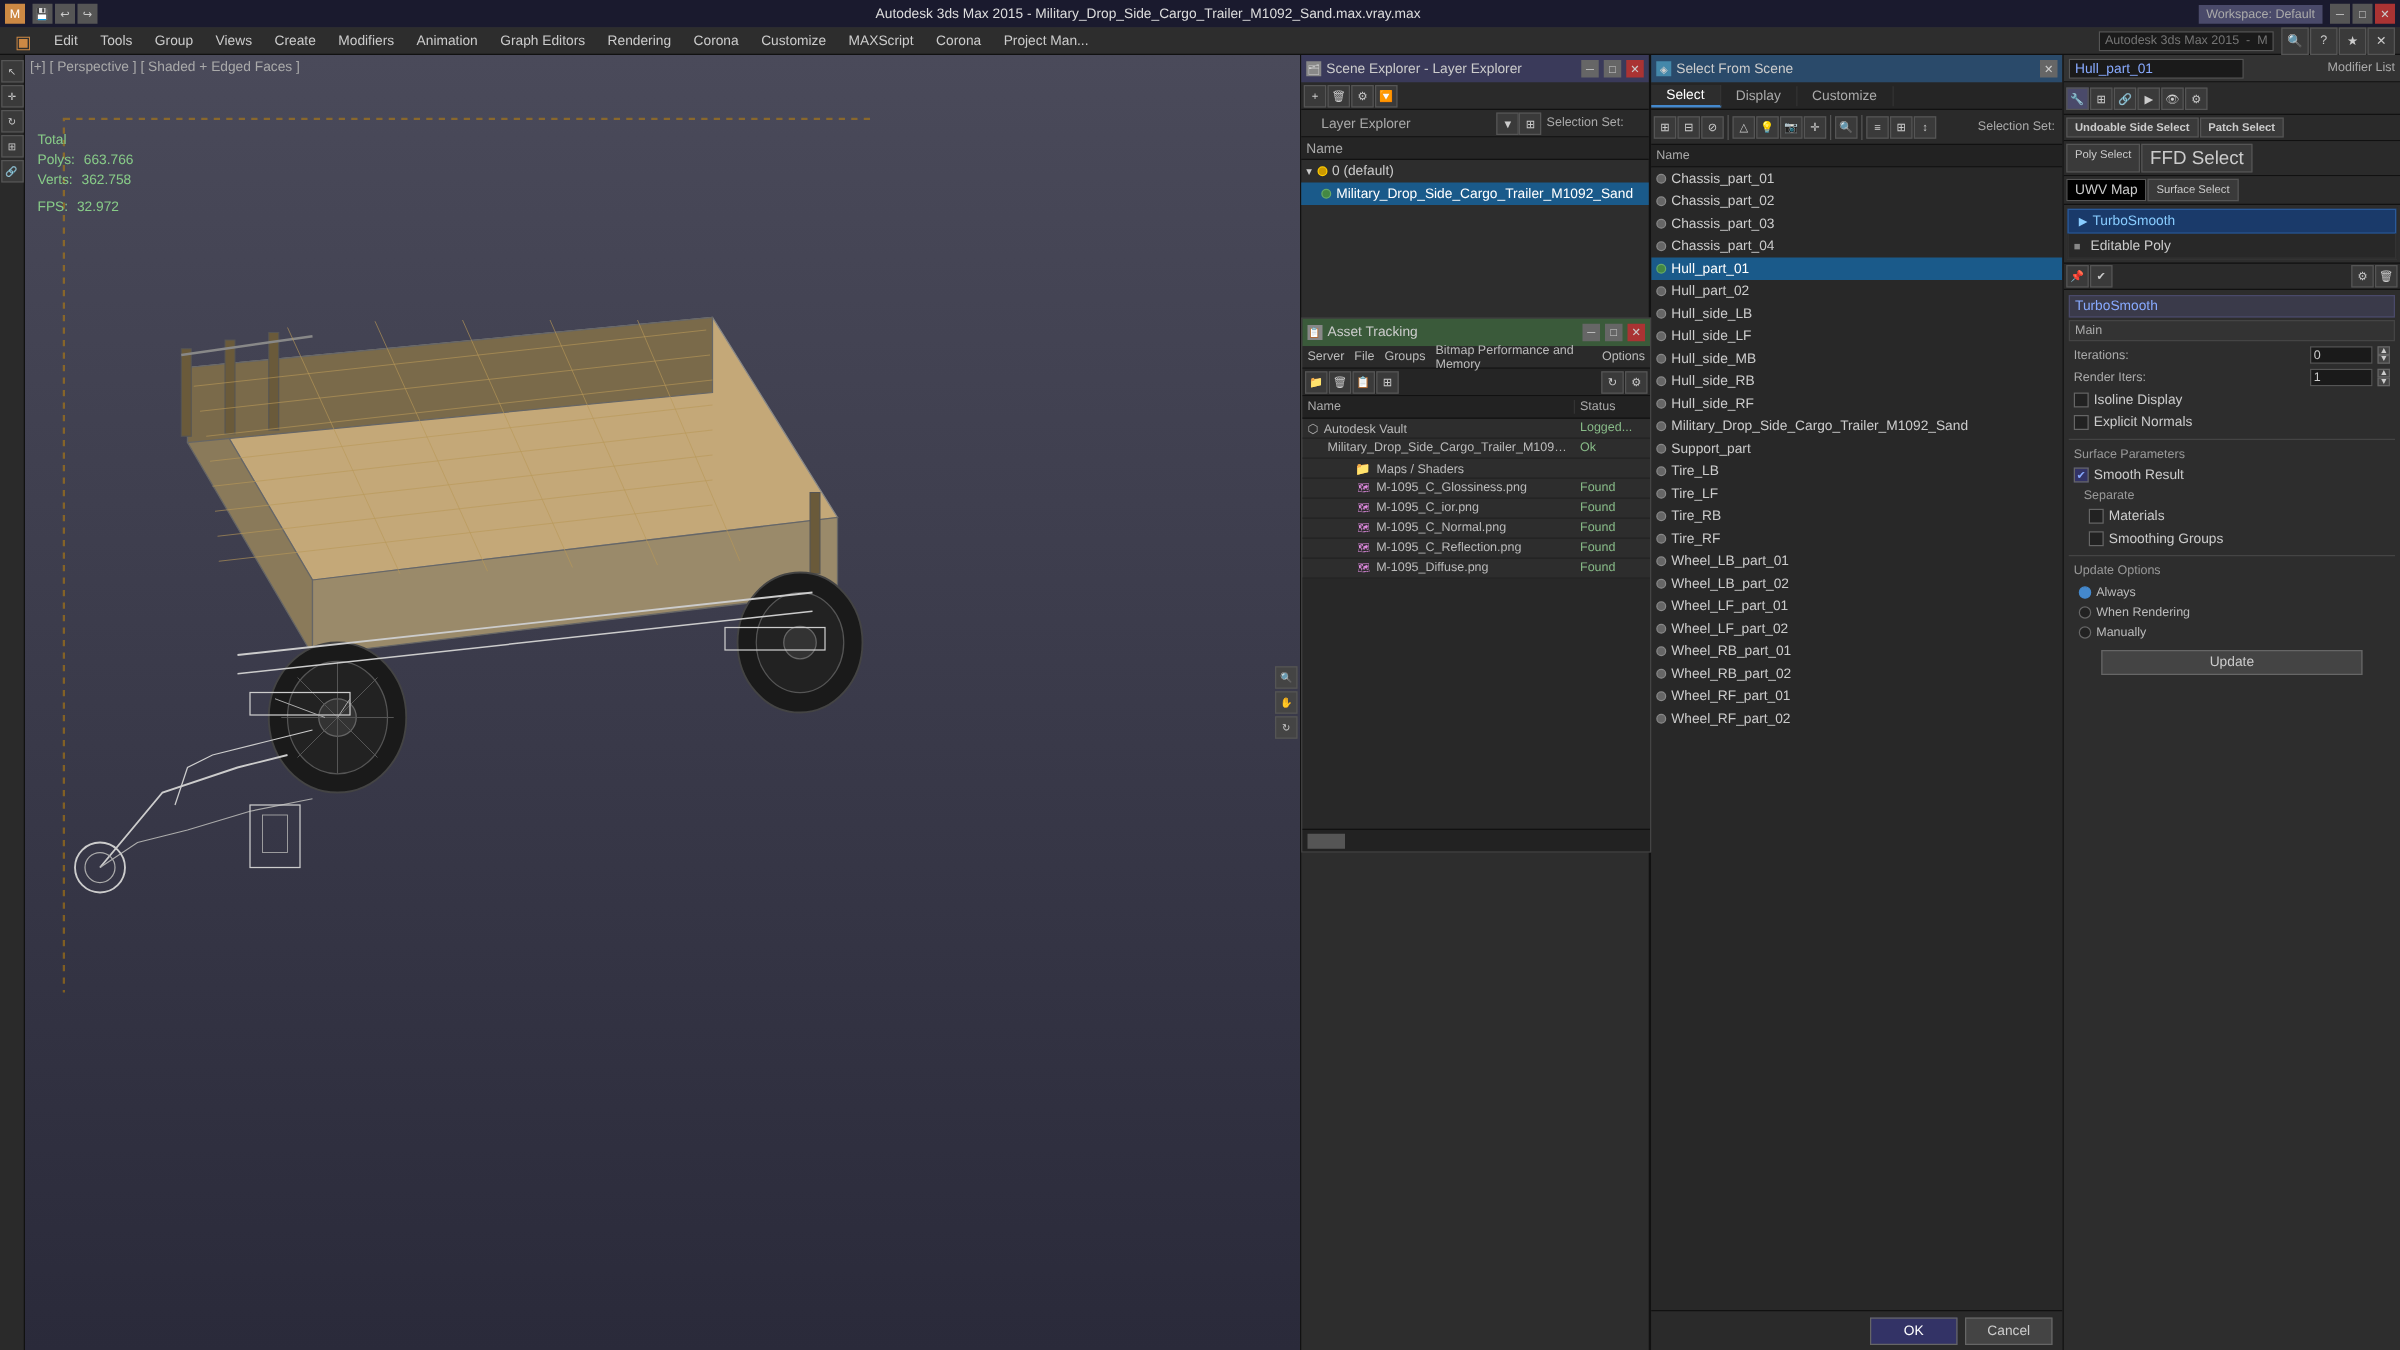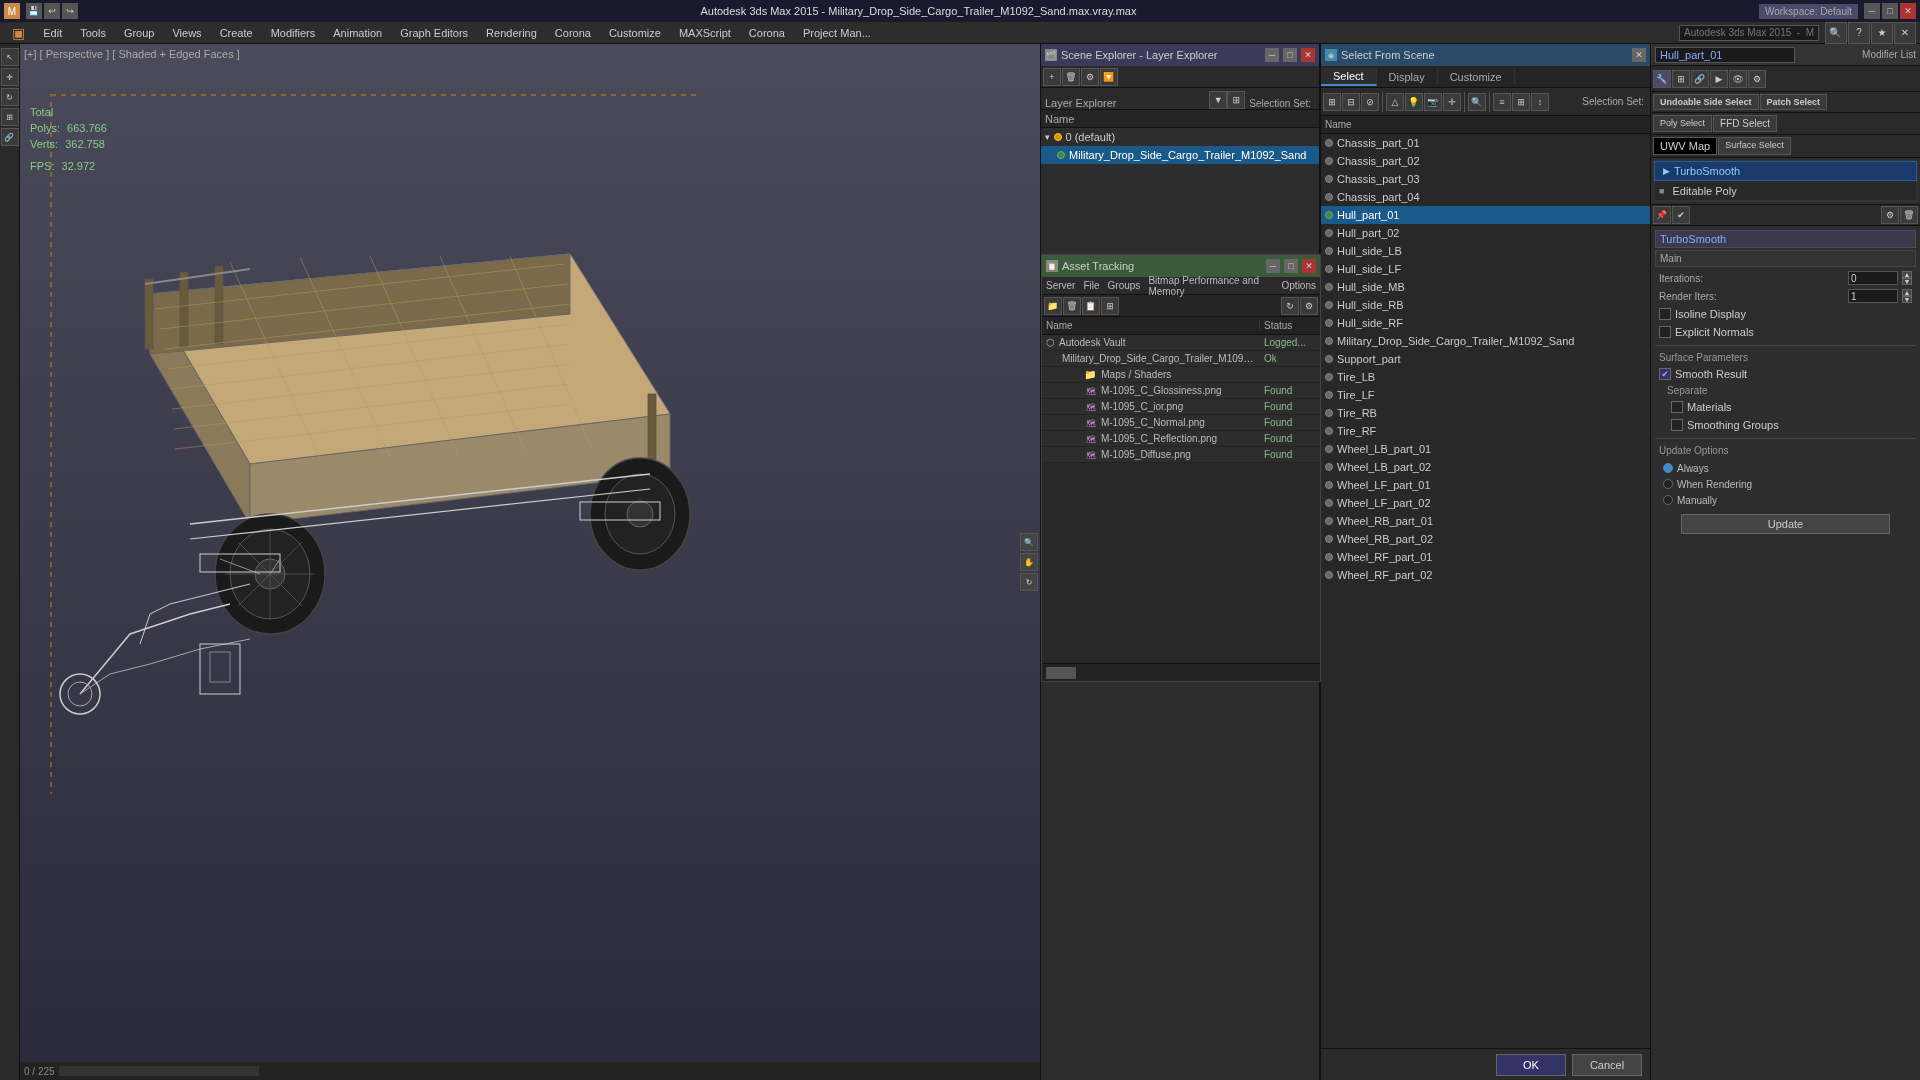--- a/index.html
+++ b/index.html
@@ -663,45 +663,39 @@
         <span style="margin-left:4px;">32.972</span>
       </div>
     </div>
 
     <div style="position:absolute;right:2px;top:50%;transform:translateY(-50%);display:flex;flex-direction:column;gap:2px;">
       <div class="side-btn" style="background:#444;">🔍</div>
       <div class="side-btn" style="background:#444;">✋</div>
       <div class="side-btn" style="background:#444;">↻</div>
     </div>
 
-    <div id="viewport-bottom">
-      <span>0 / 225</span>
-      <div style="width:200px;height:10px;background:#333;margin-left:4px;">
-        <div style="width:0%;height:100%;background:#4488cc;"></div>
-      </div>
-    </div>
   </div>
 
   <div id="scene-explorer">
     <div class="panel-titlebar">
       <div style="width:12px;height:12px;background:#888;display:flex;align-items:center;justify-content:center;font-size:8px;">🗂</div>
       <span class="panel-title">Scene Explorer - Layer Explorer</span>
       <div class="panel-close-btn">─</div>
       <div class="panel-close-btn">□</div>
       <div class="panel-close-btn" style="background:#a33;">✕</div>
     </div>
 
     <div class="panel-toolbar">
       <div class="ptool-btn">+</div>
       <div class="ptool-btn">🗑</div>
       <div class="ptool-btn">⚙</div>
       <div class="ptool-btn">🔽</div>
     </div>
 
-    <div style="height:22px;background:#2a2a2a;display:flex;align-items:flex-end;padding:0 4px;gap:0;border-bottom:1px solid #111;font-size:11px;color:#aaa;">
+    <div style="height:22px;background:#2a2a2a;display:flex;align-items:center;padding:0 16px;gap:0;border-bottom:1px solid #111;font-size:11px;color:#aaa;">
       <span>Layer Explorer</span>
       <div style="flex:1;"></div>
       <div class="ptool-btn">▼</div>
       <div class="ptool-btn">⊞</div>
       <div style="font-size:10px;padding:0 4px;">Selection Set:</div>
     </div>
 
     <div class="panel-header">
       <span>Name</span>
     </div>
@@ -978,21 +972,21 @@
       <div class="ptool-btn">👁</div>
       <div class="ptool-btn">⚙</div>
     </div>
 
     <div style="display:flex;flex-wrap:wrap;gap:1px;padding:2px;background:#2a2a2a;border-bottom:1px solid #111;font-weight:bold;">
       <div style="padding:2px 6px;background:#3a3a3a;border:1px solid #555;font-size:9px;color:#ccc;cursor:pointer;">Undoable Side Select</div>
       <div style="padding:2px 6px;background:#3a3a3a;border:1px solid #555;font-size:9px;color:#ccc;cursor:pointer;">Patch Select</div>
     </div>
     <div style="display:flex;flex-wrap:wrap;gap:1px;padding:2px;background:#2a2a2a;border-bottom:1px solid #111;">
       <div style="padding:2px 6px;background:#3a3a3a;border:1px solid #555;font-size:9px;color:#ccc;cursor:pointer;">Poly Select</div>
-      <div style="padding:2px 6px;background:#3a3a3a;border:1px solid #555;font-size:10px;color:#ccc;cursor:pointer;">FFD Select</div>
+      <div style="padding:2px 6px;background:#3a3a3a;border:1px solid #555;font-size:15px;color:#ccc;cursor:pointer;">FFD Select</div>
     </div>
     <div style="display:flex;flex-wrap:wrap;gap:1px;padding:2px;background:#2a2a2a;border-bottom:1px solid #111;">
       <div style="padding:2px 6px;background:#000000;border:1px solid #555;font-size:11px;color:#ccc;cursor:pointer;">UWV Map</div>
       <div style="padding:2px 6px;background:#3a3a3a;border:1px solid #555;font-size:9px;color:#ccc;cursor:pointer;">Surface Select</div>
     </div>
 
     <div style="background:#222;border:1px solid #333;margin:2px;">
       <div class="stack-item">
         <span style="font-size:9px;margin-right:4px;">▶</span>
         <span>TurboSmooth</span>

